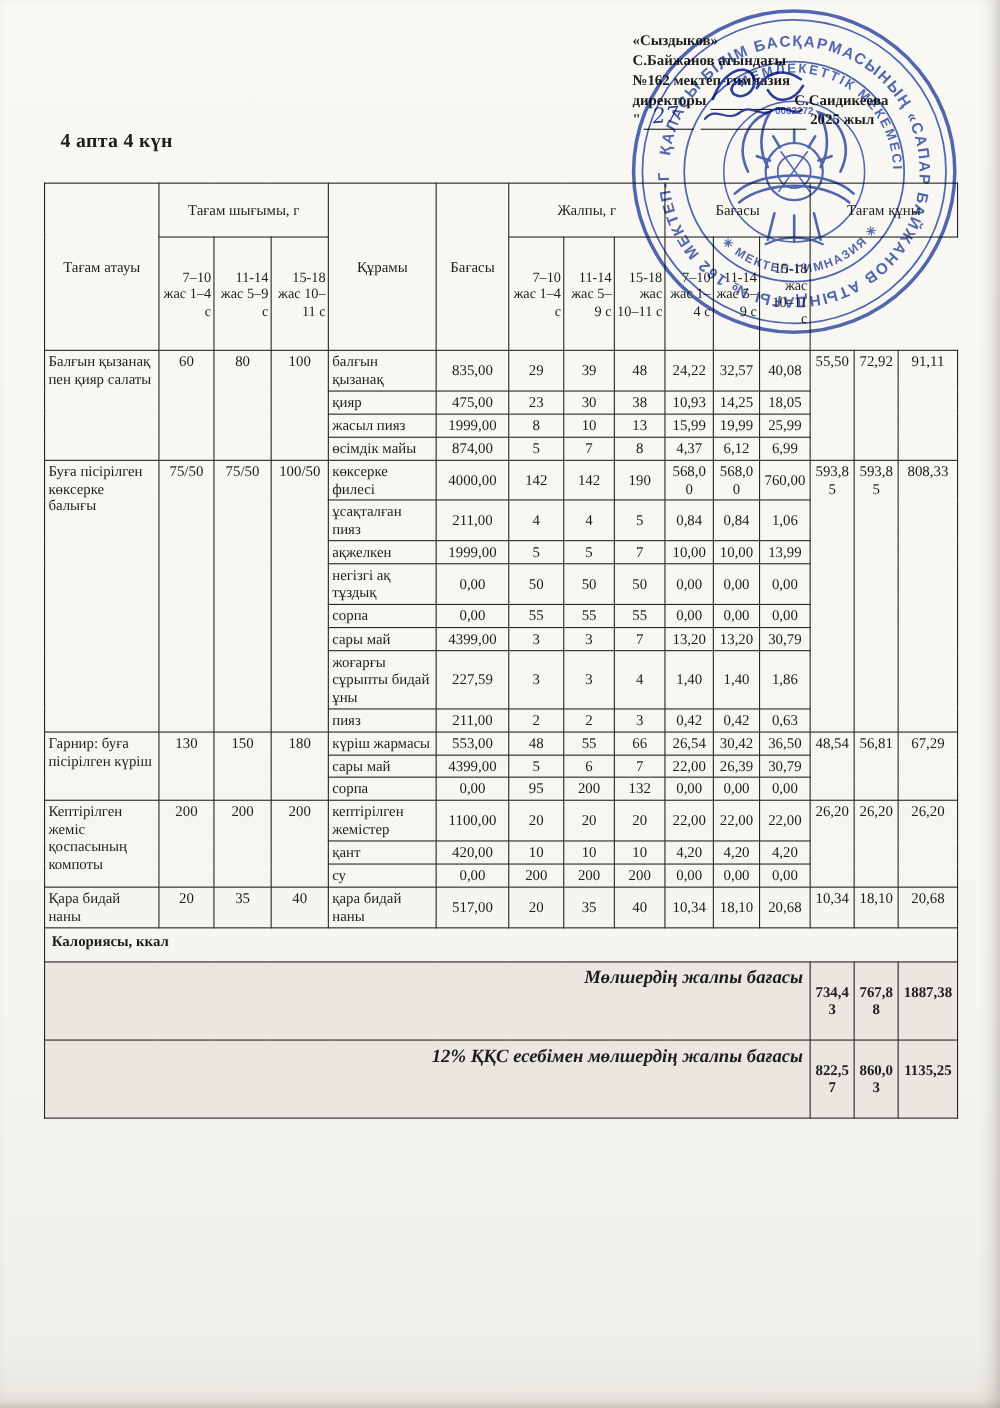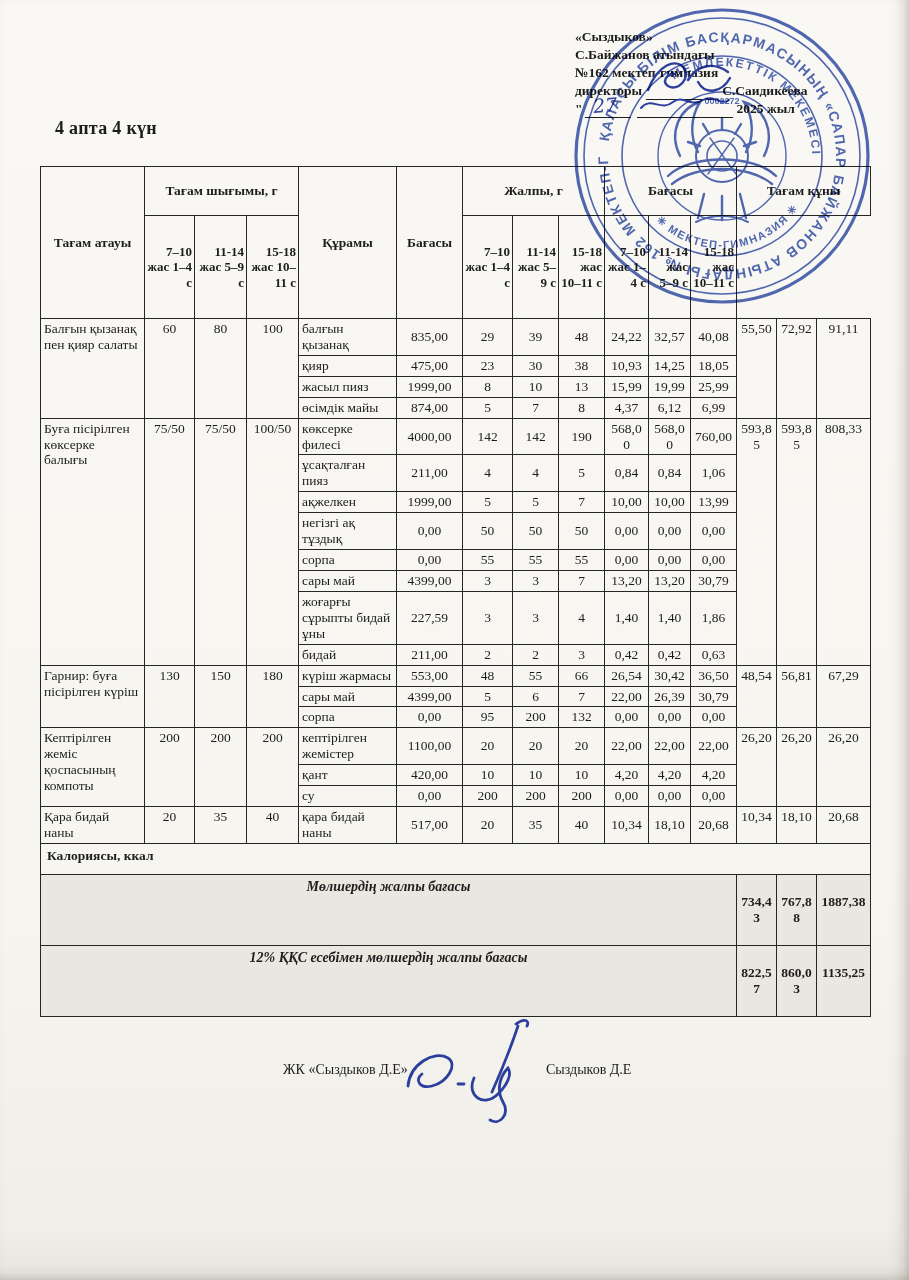--- a/index.html
+++ b/index.html
@@ -37,35 +37,35 @@
     position:absolute;left:572px;top:6px;width:300px;height:300px;
     mix-blend-mode:multiply;opacity:.88;pointer-events:none;
   }
   
   table.menu{
     position:absolute;left:40px;top:166px;width:830px;
     border-collapse:collapse;table-layout:fixed;
     font-size:13.5px;line-height:1.18;
   }
   table.menu th,table.menu td{border:1.4px solid #262626;padding:2px 3px;}
-  table.menu thead th{font-weight:bold;vertical-align:middle;text-align:center;padding:3px 2px;}
+  table.menu thead th{font-weight:normal;vertical-align:middle;text-align:center;padding:3px 2px;}
   table.menu thead tr.gr th{height:42px;}
   table.menu thead tr.ages th{height:96px;font-size:13px;text-align:right;}
   th.dishname-h{text-align:left;padding-left:8px;}
   td{vertical-align:top;}
   td.dish-name{text-align:left;padding:3px 5px;font-size:13.5px;}
   td.ing{text-align:left;padding:4px 5px;}
   td.price{text-align:center;vertical-align:middle;}
   td.num{text-align:center;}
   td.mid{vertical-align:middle;}
   td.brk{word-break:break-all;}
   tr.row-cal td{font-weight:bold;text-align:left;padding:4px 6px;height:22px;}
   tr.row-tot td{font-weight:bold;font-style:italic;background:#e9e7e0;padding:4px 6px;}
   tr.row-tot td.num{font-style:normal;text-align:center;padding:19px 2px;vertical-align:top;}
-  tr.row-tot td.lbl{text-align:center;font-size:14px;}
+  tr.row-tot td.lbl{text-align:right;font-size:17px;}
   
   .sign-block{position:absolute;left:0;top:1030px;width:909px;height:120px;}
   .sign-company{position:absolute;left:283px;top:32px;font-size:14px;}
   .sign-name{position:absolute;left:546px;top:32px;font-size:14px;}
   .big-sig{position:absolute;left:400px;top:-14px;}
   .inkblue{stroke:#2c3f9e;fill:none;stroke-linecap:round;}
 </style>
 </head>
 <body>
 
@@ -249,21 +249,21 @@
           <td class="ing">жоғарғы сұрыпты бидай ұны</td>
           <td class="price">227,59</td>
           <td class="num mid">3</td>
           <td class="num mid">3</td>
           <td class="num mid">4</td>
           <td class="num mid brk">1,40</td>
           <td class="num mid brk">1,40</td>
           <td class="num mid brk">1,86</td>
         </tr>
         <tr>
-          <td class="ing">бидай</td>
+          <td class="ing">пияз</td>
           <td class="price">211,00</td>
           <td class="num mid">2</td>
           <td class="num mid">2</td>
           <td class="num mid">3</td>
           <td class="num mid brk">0,42</td>
           <td class="num mid brk">0,42</td>
           <td class="num mid brk">0,63</td>
         </tr>
         <tr>
           <td class="dish-name" rowspan="3">Гарнир: буға пісірілген күріш</td>
@@ -404,24 +404,14 @@
       <path d="M150,124 L150,112 M137,128 L131,118 M163,128 L169,118 M128,140 L116,136 M172,140 L184,136"></path>
       <path d="M96,170 C118,148 182,148 204,170 M100,178 C124,158 176,158 200,178"></path>
       <path d="M108,150 C96,126 108,102 128,96 C118,112 118,132 126,146"></path>
       <path d="M192,150 C204,126 192,102 172,96 C182,112 182,132 174,146"></path>
       <path d="M132,188 L126,212 M168,188 L174,212 M150,190 L150,214"></path>
       <path d="M124,216 C140,208 160,208 176,216" stroke-width="2"></path>
       <path d="M138,132 L164,168 M162,132 L136,168" stroke-width="1.4"></path>
     </g>
   </svg>
 
-  <div class="sign-block">
-    <span class="sign-company">ЖК «Сыздыков Д.Е»</span>
-    <svg class="big-sig" width="150" height="115" viewBox="0 0 150 115">
-      <path class="inkblue" stroke-width="2.8" d="M8,70 C10,48 34,34 48,42 C58,48 48,66 32,70 C20,73 14,64 22,58"></path>
-      <path class="inkblue" stroke-width="2.8" d="M58,68 L64,68"></path>
-      <path class="inkblue" stroke-width="2.8" d="M116,8 C124,2 130,4 127,10 M118,10 C110,34 100,58 92,76"></path>
-      <path class="inkblue" stroke-width="2.8" d="M74,62 C66,80 84,92 98,78 C108,68 112,58 108,52 C100,60 96,74 103,86 C110,98 100,110 90,104"></path>
-    </svg>
-    <span class="sign-name">Сыздыков Д.Е</span>
-  </div>
 
 </div>
 
 </body></html>

